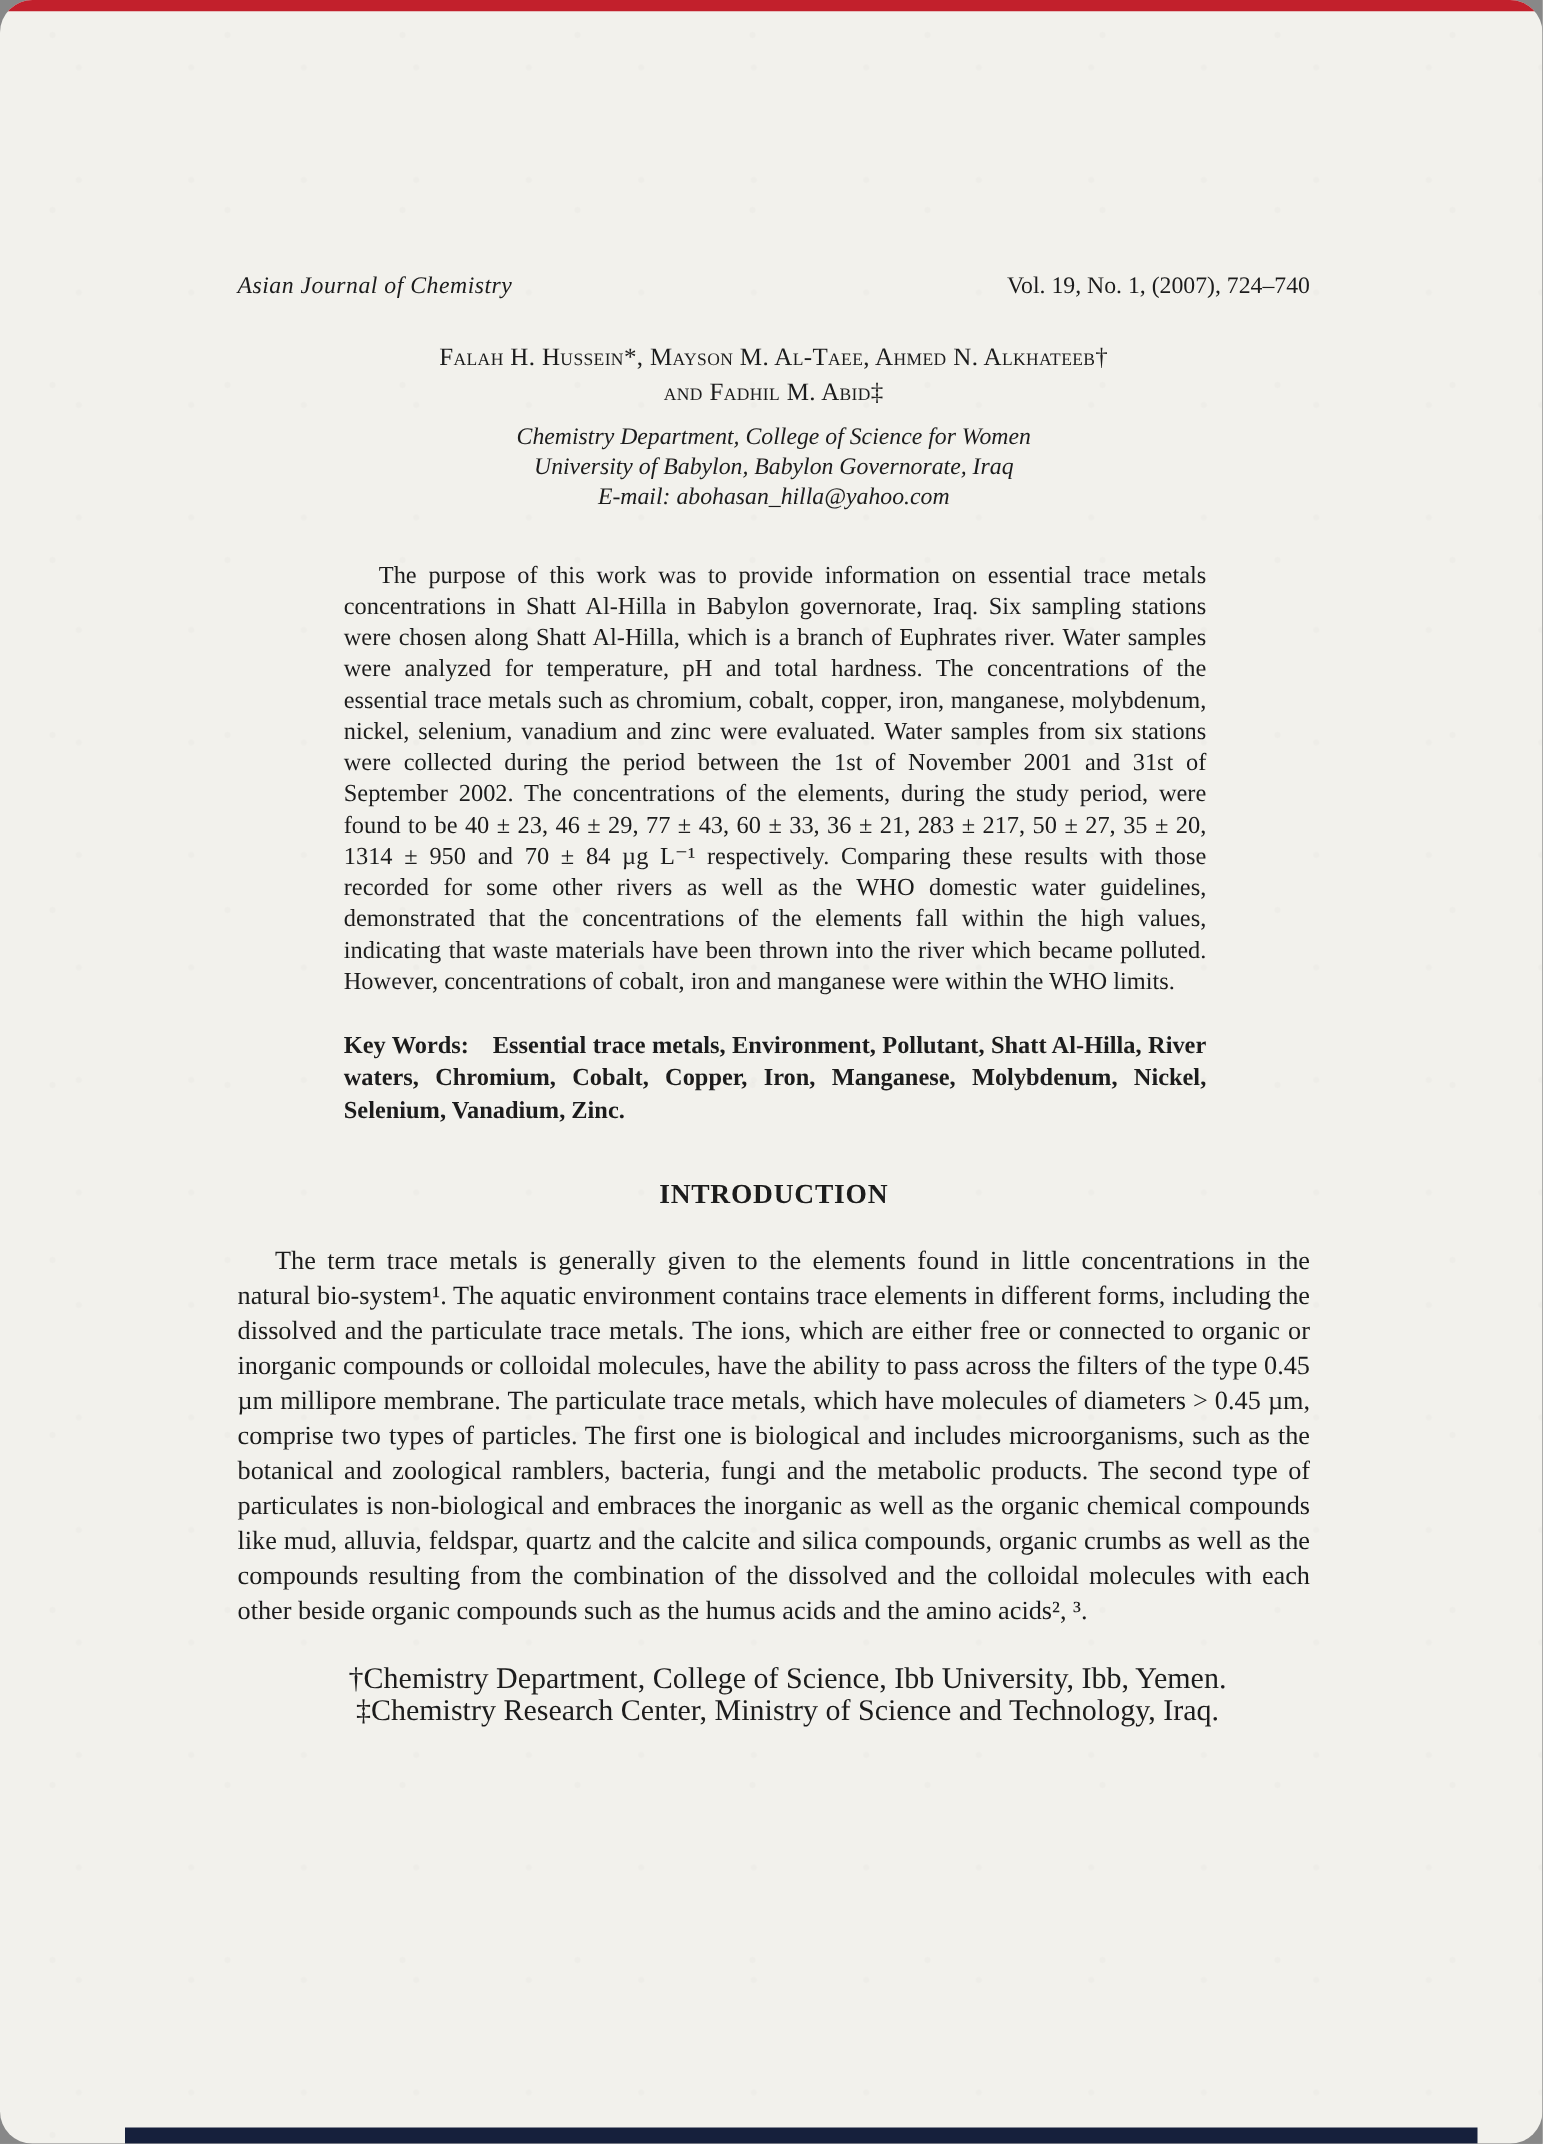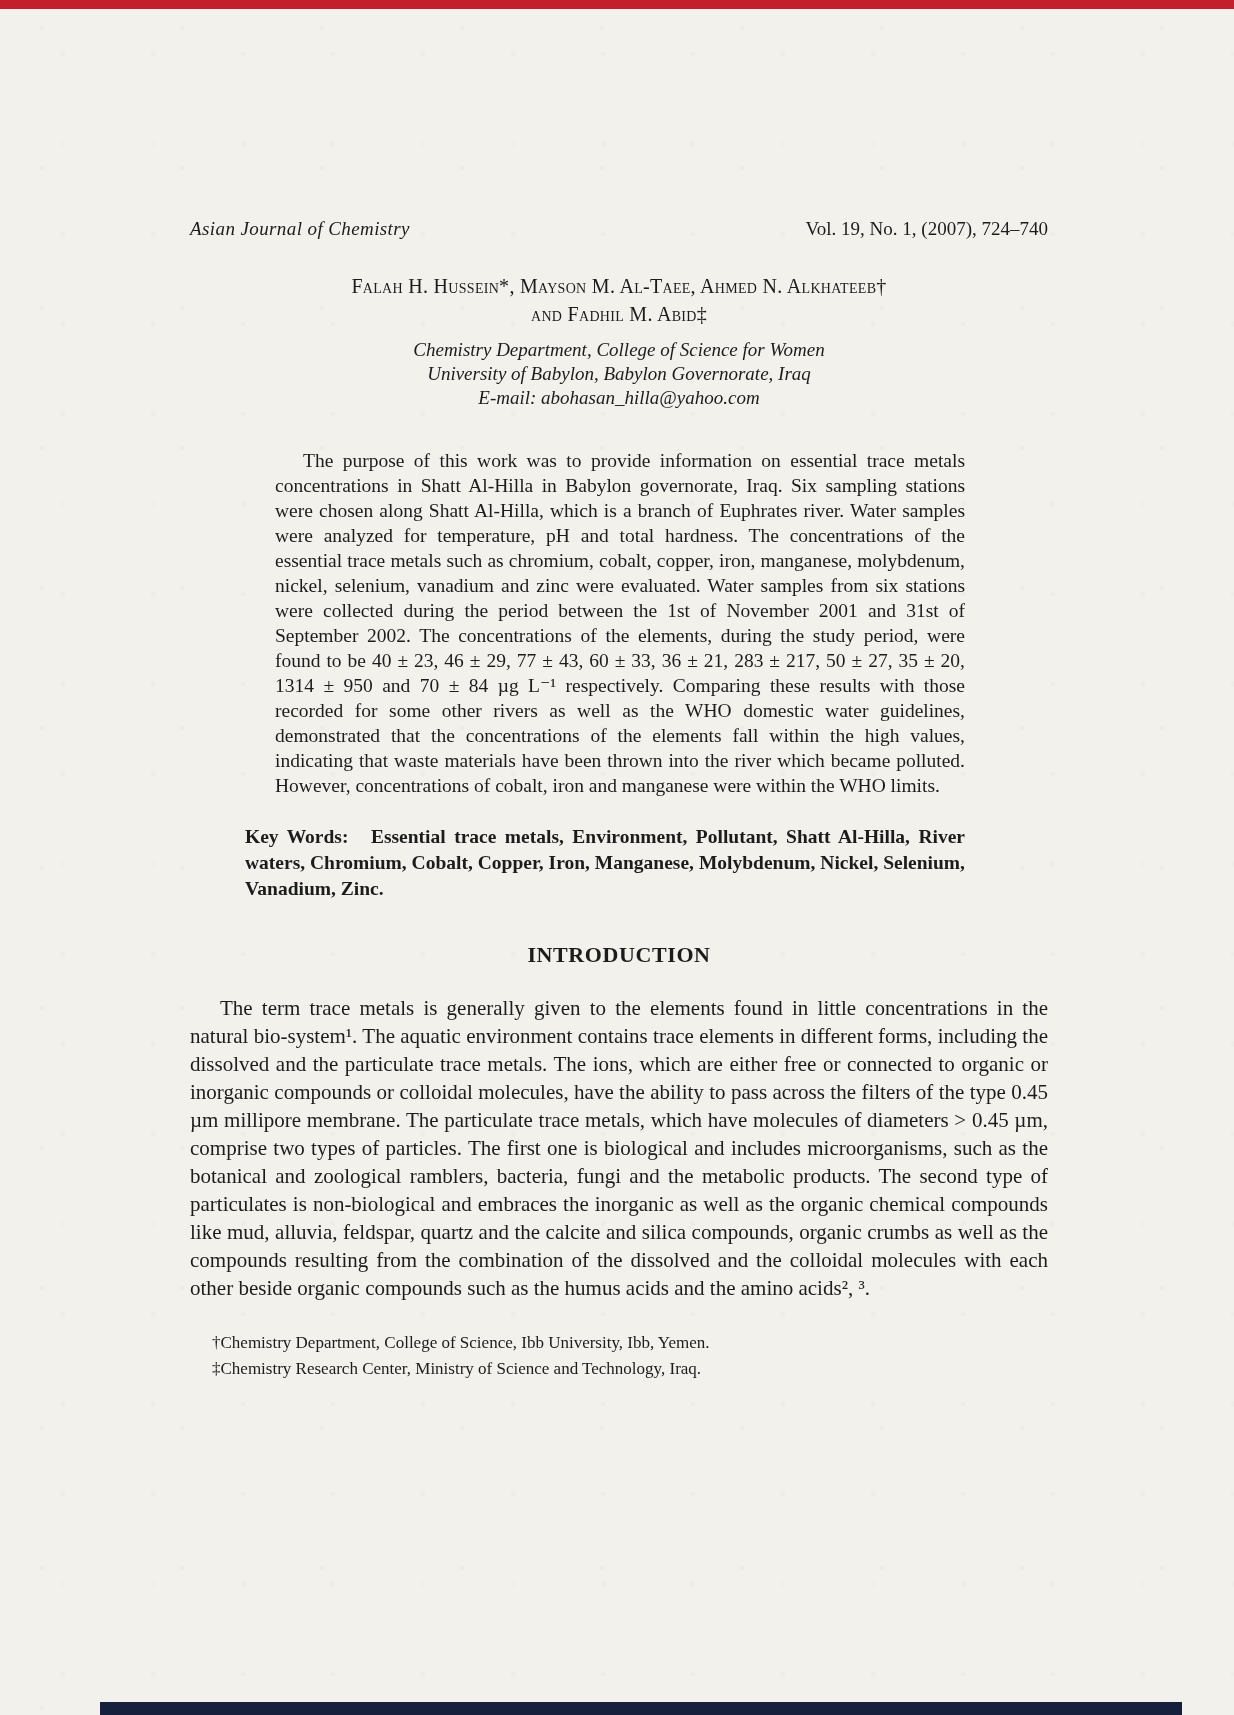--- a/index.html
+++ b/index.html
@@ -9,20 +9,21 @@
     height: 1715px;
     margin: 0 auto;
     background: #f2f1ec;
     background-image:
       radial-gradient(circle at 30% 20%, rgba(0,0,0,0.015) 0 2px, transparent 3px),
       radial-gradient(circle at 70% 60%, rgba(0,0,0,0.015) 0 2px, transparent 3px);
     background-size: 140px 140px, 90px 90px;
     font-family: "Liberation Serif", "DejaVu Serif", serif;
     color: #1c1c1c;
     overflow: hidden;
+    border-radius: 26px;
   }
   .top-bar {
     position: absolute; top: 0; left: 0; right: 0; height: 9px;
     background: #c2202c;
   }
   .bottom-bar {
     position: absolute; bottom: 0; left: 100px; width: 1082px; height: 13px;
     background: #16203c;
   }
   .content {
@@ -62,21 +63,21 @@
     line-height: 24px;
   }
   .abstract {
     margin: 38px 83px 0 85px;
     font-size: 19.5px;
     line-height: 25px;
     text-align: justify;
     text-indent: 28px;
   }
   .keywords {
-    margin: 26px 83px 0 55px;
+    margin: 26px 83px 0 85px;
     font-size: 19.5px;
     line-height: 26px;
     font-weight: bold;
     text-align: justify;
   }
   .kw-label { margin-right: 14px; }
   .section-heading {
     margin-top: 40px;
     text-align: center;
     font-size: 22px;
@@ -86,22 +87,23 @@
   .body-paragraph {
     margin-top: 26px;
     font-size: 21px;
     line-height: 28px;
     text-align: justify;
     text-indent: 30px;
   }
   .footnotes {
     margin-top: 28px;
     padding-left: 22px;
-    font-size: 17px;
+    font-size: 24px;
     line-height: 26px;
+    text-align: center;
   }
 </style>
 </head>
 <body>
 
 <div class="page">
 
   <div class="top-bar"></div>
 
   <div class="content">

